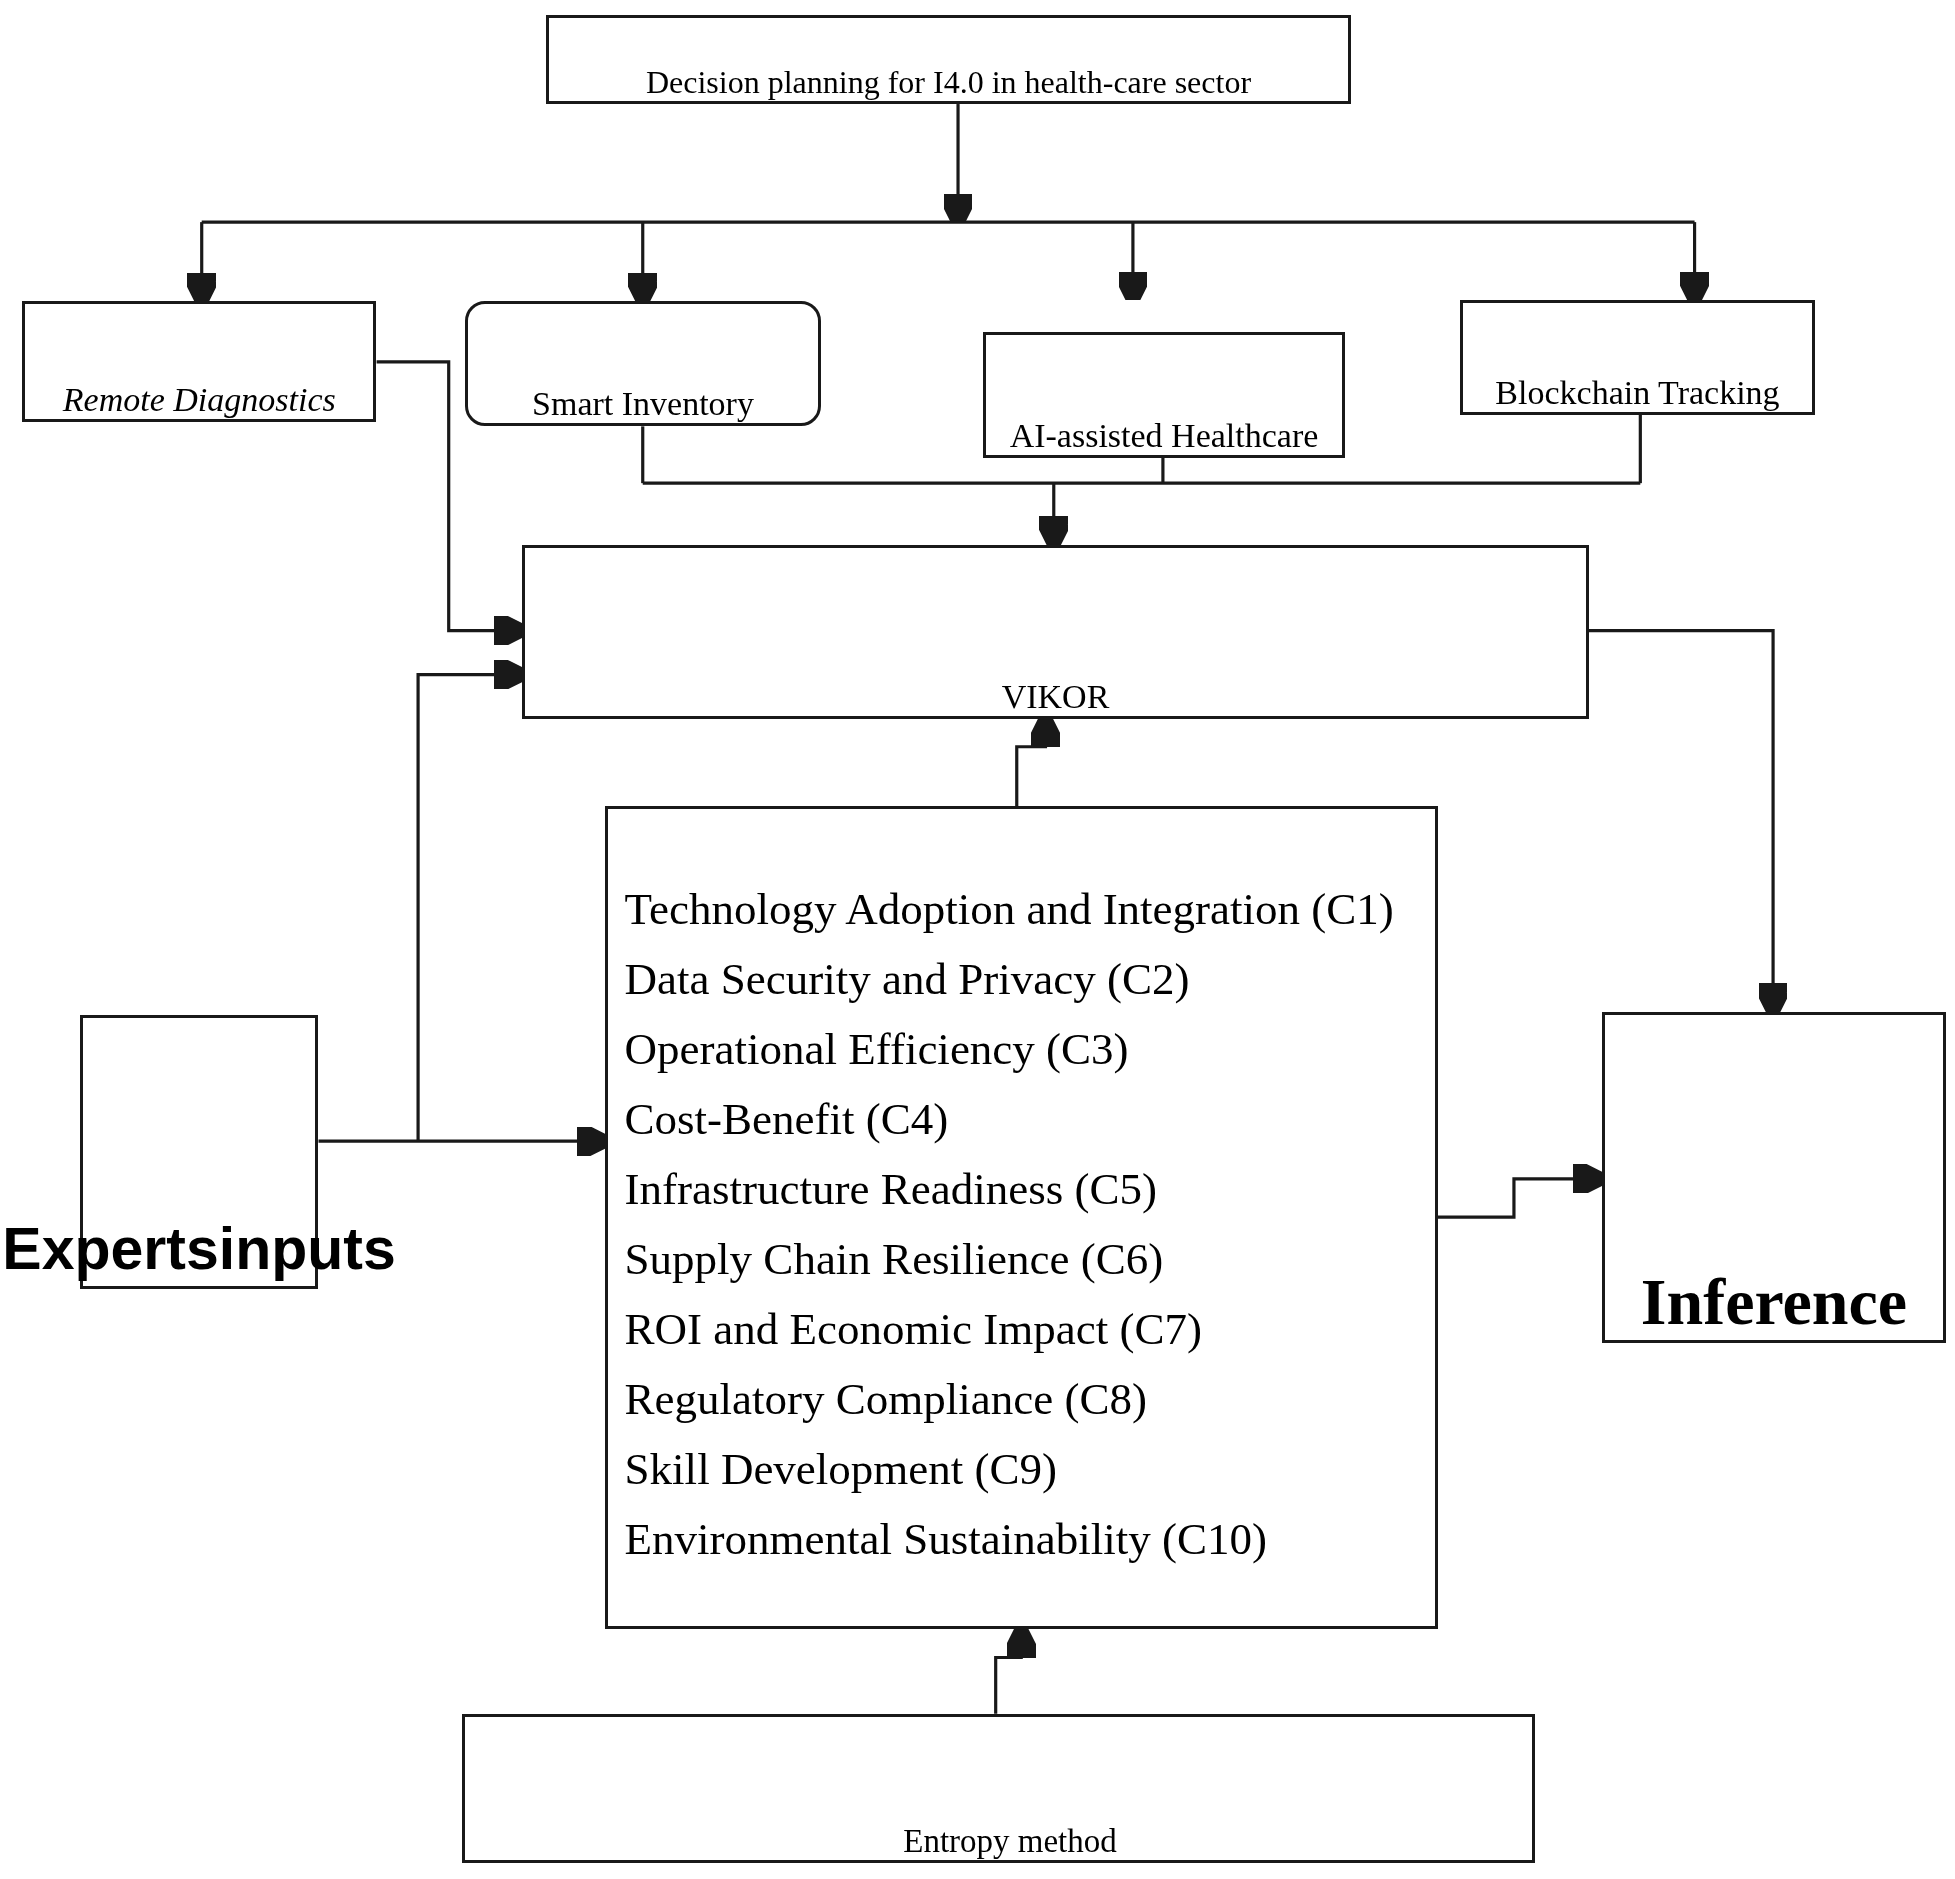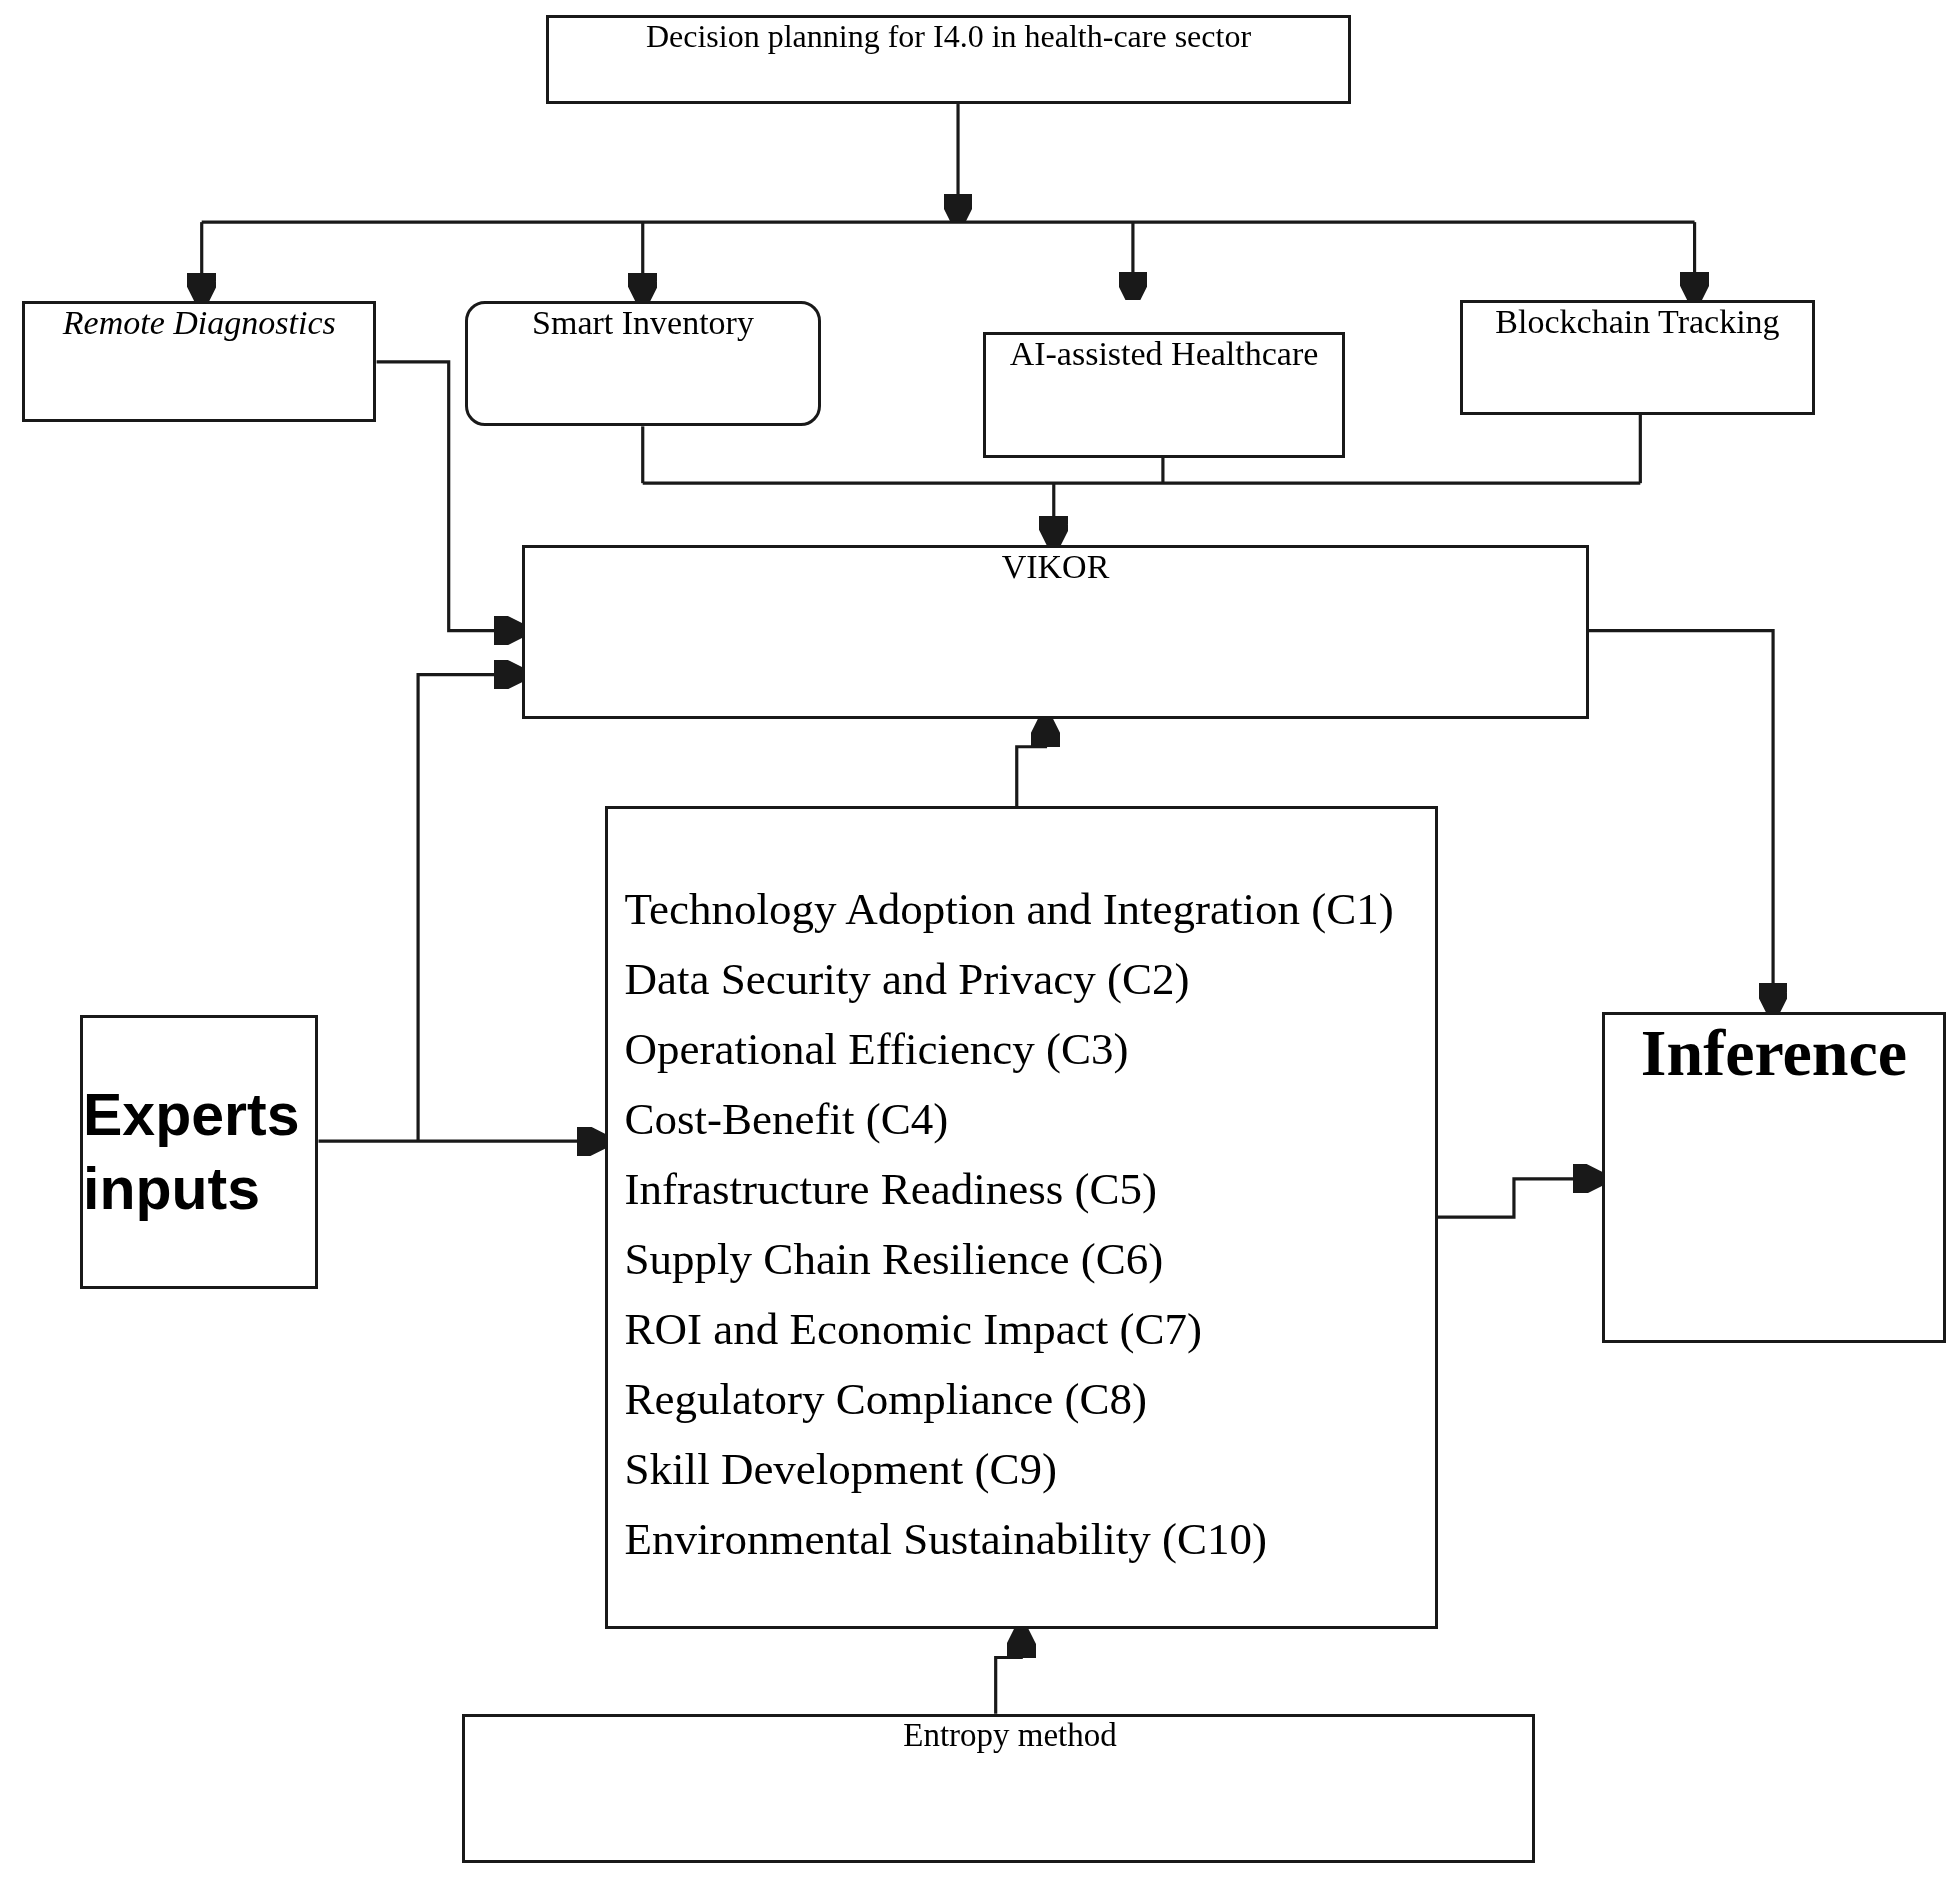--- a/index.html
+++ b/index.html
@@ -11,21 +11,21 @@
     font-family: "Liberation Serif", serif;
     color: #000000;
     overflow: hidden;
   }
   .node {
     position: absolute;
     background: #ffffff;
     border: 3.2px solid #191919;
     box-sizing: border-box;
     display: flex;
-    align-items: flex-start;
+    align-items: flex-end;
     justify-content: center;
     text-align: center;
   }
   .node .lbl { padding: 0 7.7px; }
   .title-box     { left: 546px;  top: 15.3px;   width: 805px; height: 89px; font-size: 32px; }
   .alt-remote    { left: 22.3px;   top: 301px;  width: 354px;  height: 121px; font-size: 34px; font-style: italic; }
   .alt-smart     { left: 465px;  top: 301px;  width: 356px;  height: 125px; font-size: 34px; border-radius: 20px; }
   .alt-ai        { left: 983px; top: 300px;  width: 362px;  height: 126px; font-size: 34px; margin-top: 32px; }
   .alt-block     { left: 1460px; top: 300px;  width: 355px;  height: 115px; font-size: 34px; }
   .vikor-box     { left: 522px;  top: 545px;  width: 1067px; height: 174px; font-size: 34px; }
@@ -33,21 +33,21 @@
     left: 605px; top: 806px; width: 833px; height: 823px;
     display: block; text-align: left;
     font-size: 45px; line-height: 70px;
     padding: 65px 6.4px 0 16.6px;
   }
   .criteria-box .crit-line { white-space: nowrap; }
   .experts-box   {
     left: 80px; top: 1015px; width: 238px; height: 274px;
     font-family: "Liberation Sans", sans-serif;
     font-weight: bold; font-size: 59px; line-height: 74px;
-    flex-direction: column;
+    flex-direction: row;
   }
   .inference-box { left: 1602px; top: 1012px; width: 344px; height: 331px;
                    font-weight: bold; font-size: 66px; }
   .entropy-box   { left: 462px;  top: 1714px; width: 1073px; height: 149px; font-size: 33px; padding-left: 23px; }
   .connector-layer {
     position: absolute; left: 0; top: 0; width: 1955px; height: 1879px;
     pointer-events: none;
   }
   .connector-layer path {
     fill: none;

